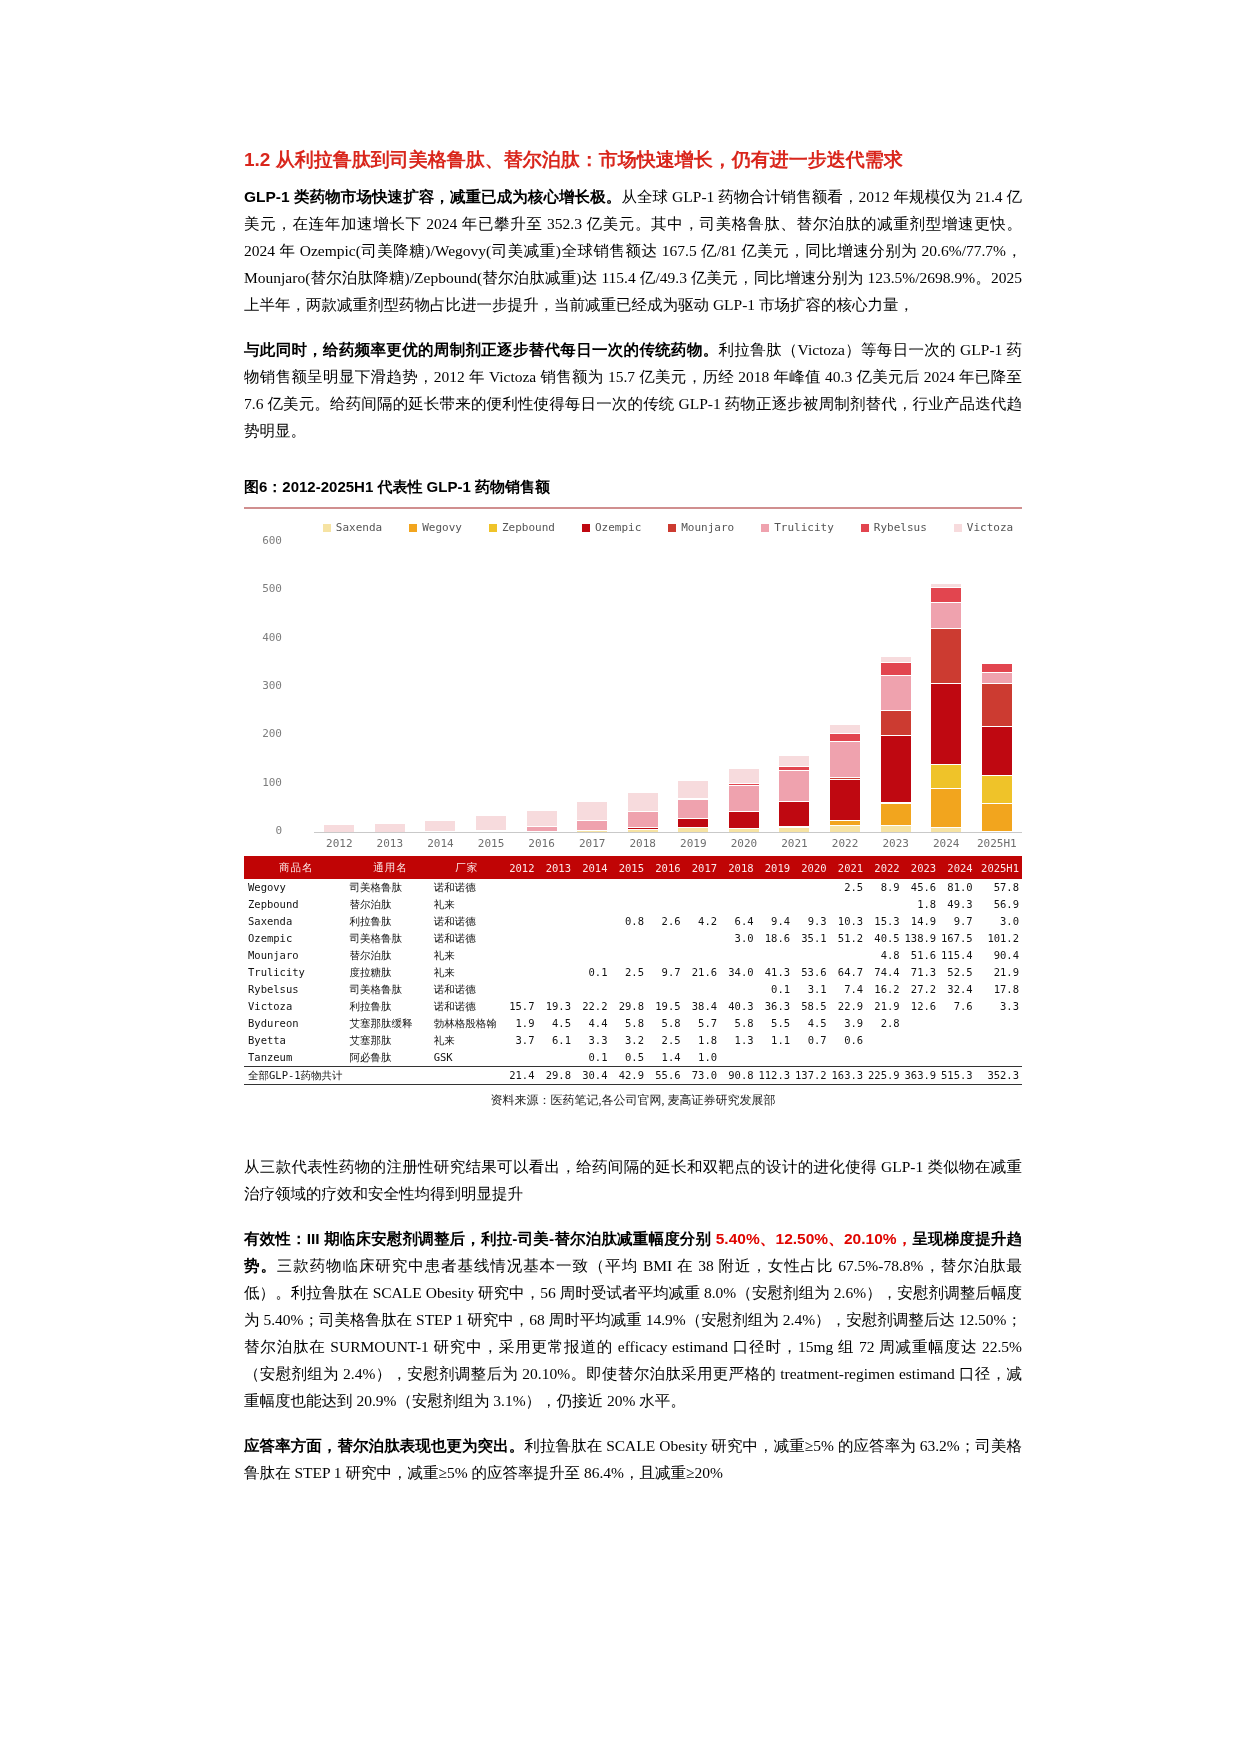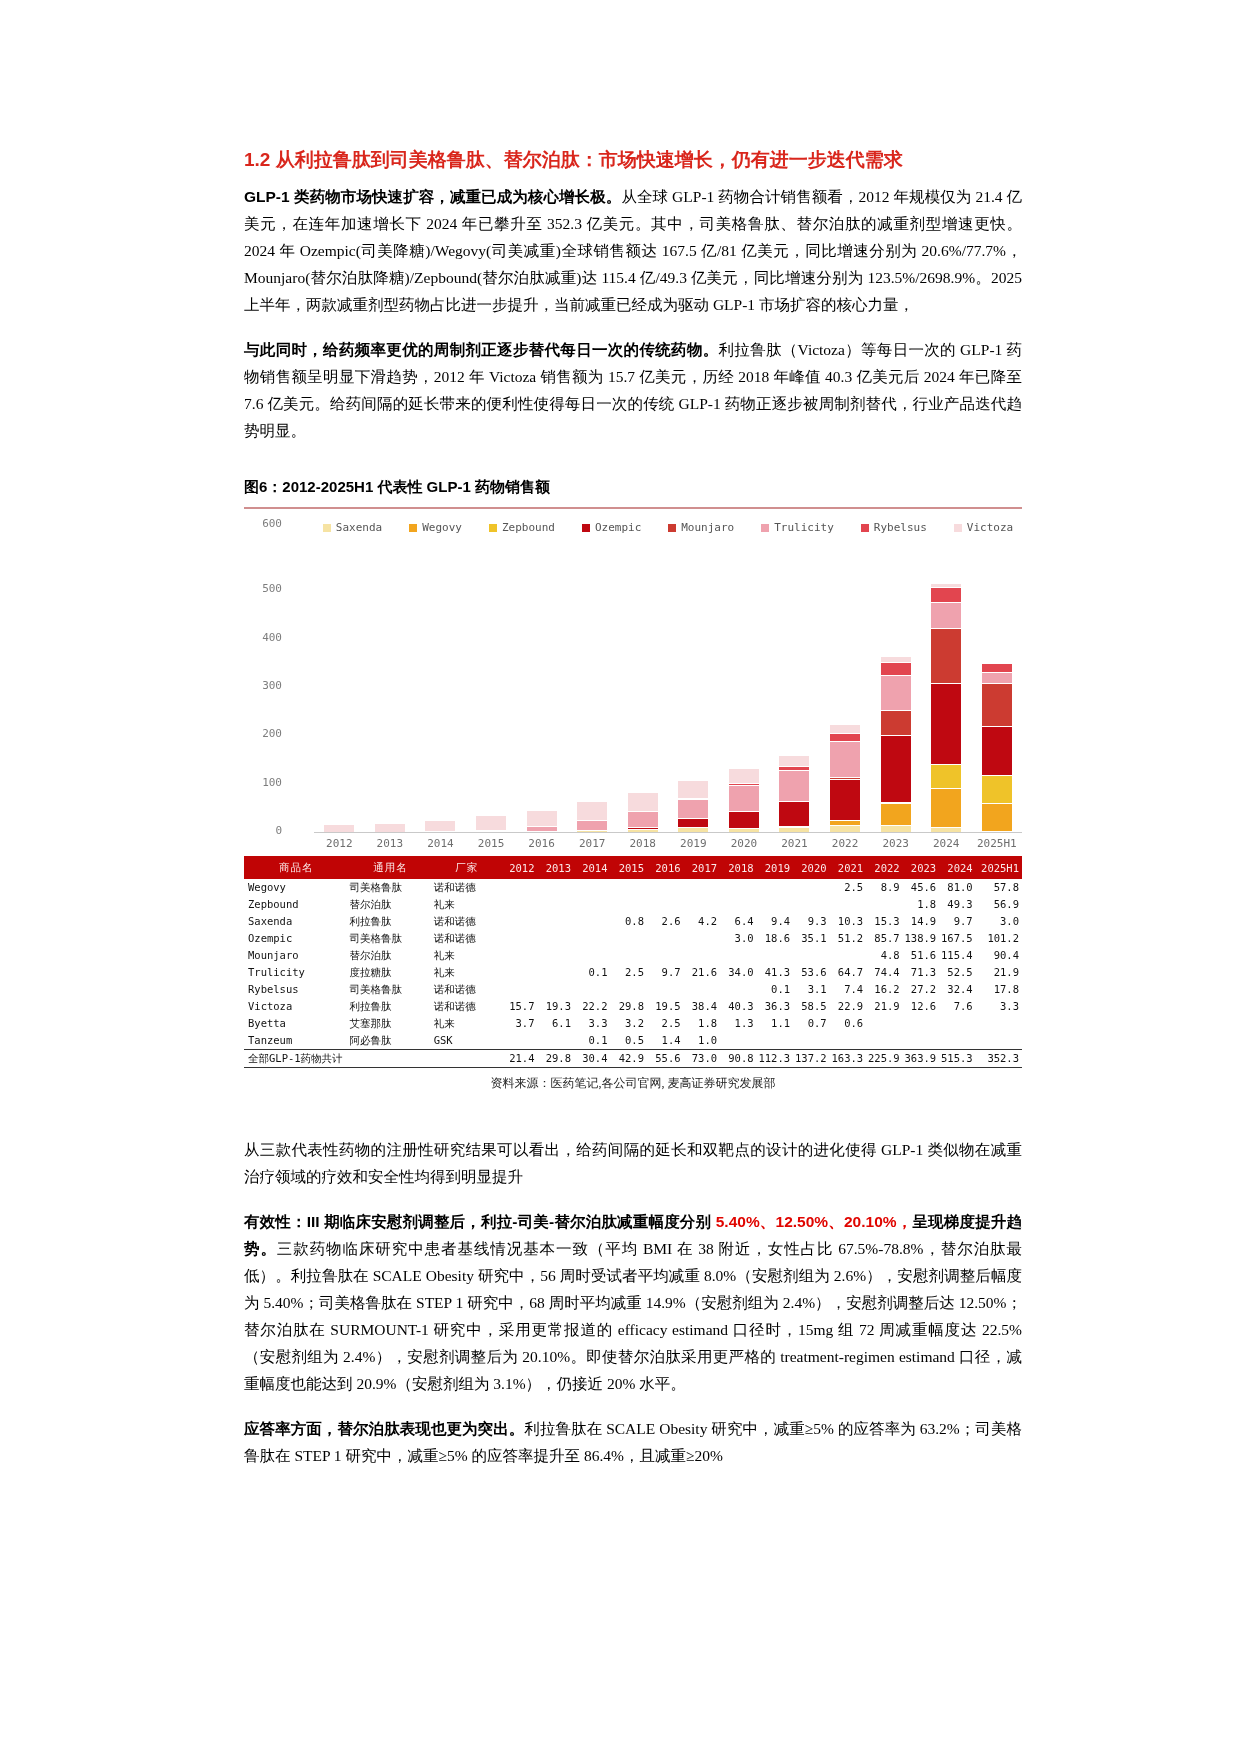--- a/index.html
+++ b/index.html
@@ -102,21 +102,21 @@
             </span>
           </div>
         <div class="plot">
           <div class="yaxis">
               <div class="ytick" style="bottom: -5px;">0</div>
               <div class="ytick" style="bottom: 43.3333px;">100</div>
               <div class="ytick" style="bottom: 91.6667px;">200</div>
               <div class="ytick" style="bottom: 140px;">300</div>
               <div class="ytick" style="bottom: 188.333px;">400</div>
               <div class="ytick" style="bottom: 236.667px;">500</div>
-              <div class="ytick" style="bottom: 302px;">600</div>
+              <div class="ytick" style="bottom: 285px;">600</div>
             </div>
           <div class="bars">
               <div class="slot">
                 <div class="bar">
                   <div class="seg" style="height: 7.58833px; background: rgb(247, 219, 221);"></div>
                 </div>
               </div>
               <div class="slot">
                 <div class="bar">
                   <div class="seg" style="height: 9.32833px; background: rgb(247, 219, 221);"></div>
@@ -358,21 +358,21 @@
               <td class="num"></td>
               <td class="num"></td>
               <td class="num"></td>
               <td class="num"></td>
               <td class="num"></td>
               <td class="num"></td>
               <td class="num">3.0</td>
               <td class="num">18.6</td>
               <td class="num">35.1</td>
               <td class="num">51.2</td>
-              <td class="num">85.7</td>
+              <td class="num">40.5</td>
               <td class="num">138.9</td>
               <td class="num">167.5</td>
               <td class="num">101.2</td>
             </tr>
             <tr>
               <td class="pname">Mounjaro</td>
               <td class="gen">替尔泊肽</td>
               <td class="maker">礼来</td>
               <td class="num"></td>
               <td class="num"></td>
@@ -438,20 +438,39 @@
               <td class="num">19.5</td>
               <td class="num">38.4</td>
               <td class="num">40.3</td>
               <td class="num">36.3</td>
               <td class="num">58.5</td>
               <td class="num">22.9</td>
               <td class="num">21.9</td>
               <td class="num">12.6</td>
               <td class="num">7.6</td>
               <td class="num">3.3</td>
+            </tr>
+            <tr>
+              <td class="pname">Bydureon</td>
+              <td class="gen">艾塞那肽缓释</td>
+              <td class="maker">勃林格殷格翰</td>
+              <td class="num">1.9</td>
+              <td class="num">4.5</td>
+              <td class="num">4.4</td>
+              <td class="num">5.8</td>
+              <td class="num">5.8</td>
+              <td class="num">5.7</td>
+              <td class="num">5.8</td>
+              <td class="num">5.5</td>
+              <td class="num">4.5</td>
+              <td class="num">3.9</td>
+              <td class="num">2.8</td>
+              <td class="num"></td>
+              <td class="num"></td>
+              <td class="num"></td>
             </tr>
             <tr>
               <td class="pname">Byetta</td>
               <td class="gen">艾塞那肽</td>
               <td class="maker">礼来</td>
               <td class="num">3.7</td>
               <td class="num">6.1</td>
               <td class="num">3.3</td>
               <td class="num">3.2</td>
               <td class="num">2.5</td>

